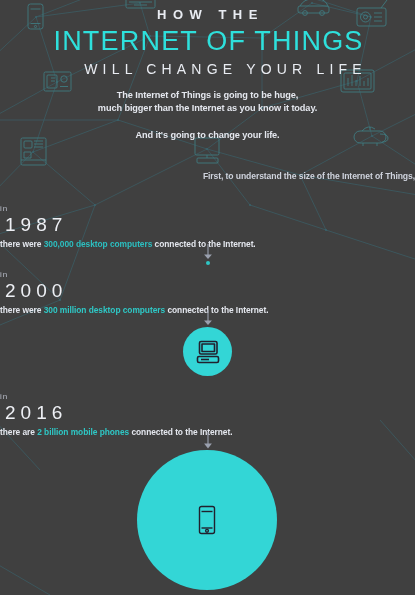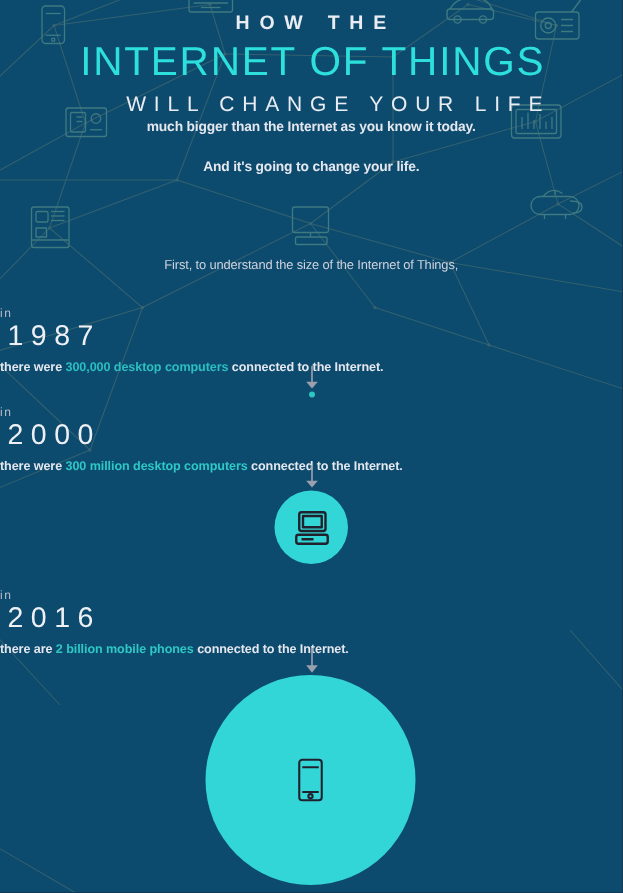--- a/index.html
+++ b/index.html
@@ -2,21 +2,21 @@
 <html><head>
 <meta charset="utf-8">
 <style>
   html,body{margin:0;padding:0;}
   body{
     width:415px;height:595px;overflow:hidden;
     background:#21212e;
     font-family:"Liberation Sans", sans-serif;
     -webkit-font-smoothing:antialiased;
   }
-  #page{position:relative;width:415px;height:595px;overflow:hidden;background:#0c4a6e;}
+  #page{position:relative;width:415px;height:595px;overflow:hidden;background:#404040;}
 
   
   #bg-network{position:absolute;inset:0;width:415px;height:595px;}
 
   
   .header{position:absolute;left:0;right:0;top:0;text-align:center;}
   .how-the{
     font-family:"Liberation Sans Narrow","Liberation Sans",sans-serif;
     font-size:13px;font-weight:700;letter-spacing:6.5px;
     color:#e9ecf2;margin:0;padding-top:7px;line-height:15px;
@@ -39,22 +39,22 @@
     margin:0;padding-top:11px;line-height:13px;
     font-size:9.2px;font-weight:700;color:#e4e7ee;letter-spacing:-0.1px;
   }
   .intro2{
     margin:0;padding-top:14px;line-height:13px;
     font-size:9.2px;font-weight:700;color:#e4e7ee;letter-spacing:-0.1px;
   }
 
   
   .consider{
-    position:absolute;left:0;right:0;top:170px;text-align:center;
-    font-size:8.6px;font-weight:400;color:#cfd3dd;line-height:12px;letter-spacing:-0.1px;
+    position:absolute;left:0;right:0;top:170px;text-align:right;
+    font-size:8.6px;font-weight:700;color:#cfd3dd;line-height:12px;letter-spacing:-0.1px;
   }
   .block{position:absolute;left:0;right:0;text-align:left;}
   .in-label{
     font-family:"Liberation Sans Narrow","Liberation Sans",sans-serif;
     font-size:8px;font-weight:400;color:#b9bdc9;letter-spacing:1px;
     line-height:10px;margin:0;
   }
   .year{
     font-family:"Liberation Sans Narrow","Liberation Sans",sans-serif;
     font-size:19px;font-weight:300;color:#eef0f5;letter-spacing:5px;
@@ -221,20 +221,21 @@
         <line x1="129" y1="2" x2="152" y2="2"></line>
         <line x1="134" y1="5" x2="147" y2="5"></line>
       </g>
     </g>
   </svg>
 
   <div class="header">
     <p class="how-the">HOW THE</p>
     <h1 class="iot-title">INTERNET OF THINGS</h1>
     <p class="will-change">WILL CHANGE YOUR LIFE</p>
+    <p class="intro">The Internet of Things is going to be huge,</p>
     <p class="intro" style="padding-top:0">much bigger than the Internet as you know it today.</p>
     <p class="intro2">And it's going to change your life.</p>
   </div>
 
   <div class="consider">
     <div>First, to understand the size of the Internet of Things,</div>
   </div>
 
   <div class="block" style="top:204px">
     <p class="in-label">in</p>

